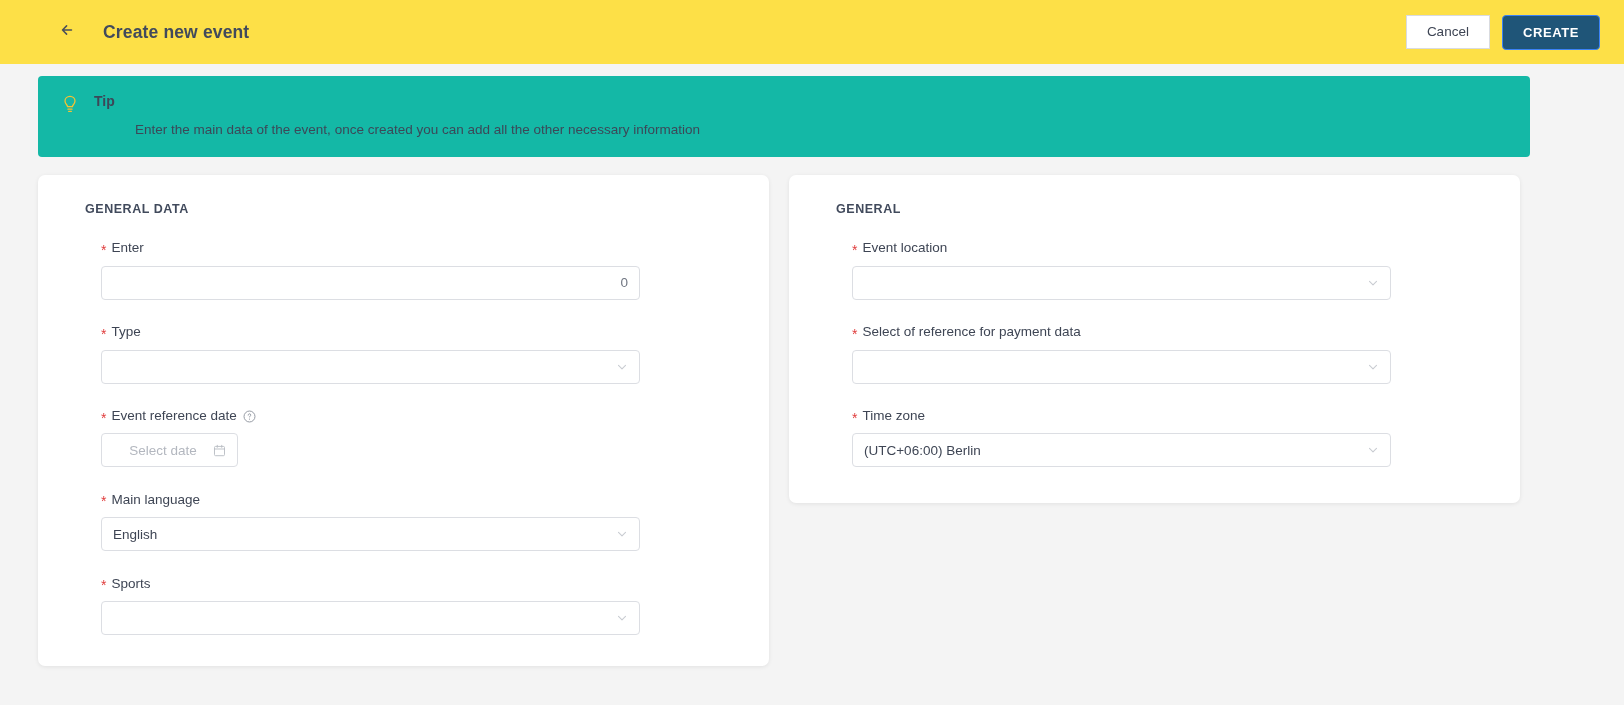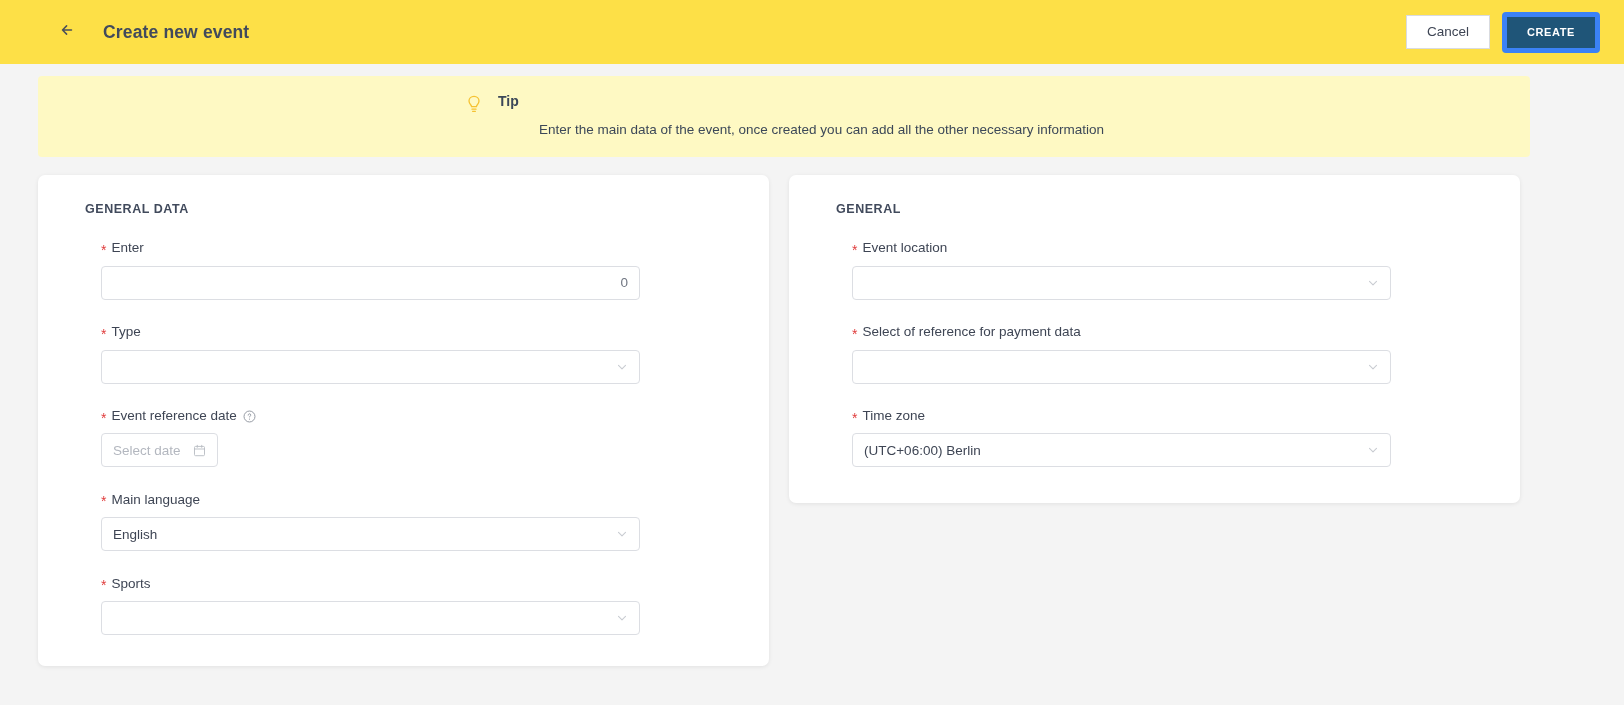--- a/index.html
+++ b/index.html
@@ -52,41 +52,40 @@
     border-radius: 0;
     color: #3e4554;
     font-size: 13.5px;
     font-family: "Liberation Sans", sans-serif;
     padding: 9px 20px;
     cursor: pointer;
     line-height: 1;
   }
   .btn-create {
     background: #1f5578;
-    border: 5px solid #3b82f6;
+    border: 1px solid #3b82f6;
     border-radius: 4px;
     color: #ffffff;
-    font-size: 11px;
+    font-size: 13px;
     font-weight: bold;
     letter-spacing: 0.6px;
     font-family: "Liberation Sans", sans-serif;
     padding: 10px 20px;
     cursor: pointer;
     line-height: 1;
   }
 
   
   .tip-banner {
     margin: 12px 94px 0 38px;
-    background: #fef9c3;
+    background: #14b8a6;
     border-radius: 4px;
     padding: 17px 22px 19px 22px;
     display: flex;
     align-items: flex-start;
-    justify-content: center;
   }
   .tip-icon {
     width: 20px;
     height: 20px;
     flex: 0 0 auto;
     margin-top: 1px;
     display: flex;
     align-items: center;
     justify-content: center;
   }
@@ -156,21 +155,21 @@
     background: #ffffff;
     border: 1px solid #dcdee3;
     border-radius: 4px;
     display: flex;
     align-items: center;
     padding: 0 11px;
     width: 539px;
     cursor: pointer;
   }
   .control.input { cursor: text; }
-  .control.date { width: 117px; }
+  .control.date { width: 137px; text-align: center; }
 
   .control-value {
     font-size: 13.5px;
     color: #3e4554;
     flex: 1 1 auto;
     white-space: nowrap;
     overflow: hidden;
   }
   .control-value.placeholder { color: #b3b7bf; }
   .control-counter {

